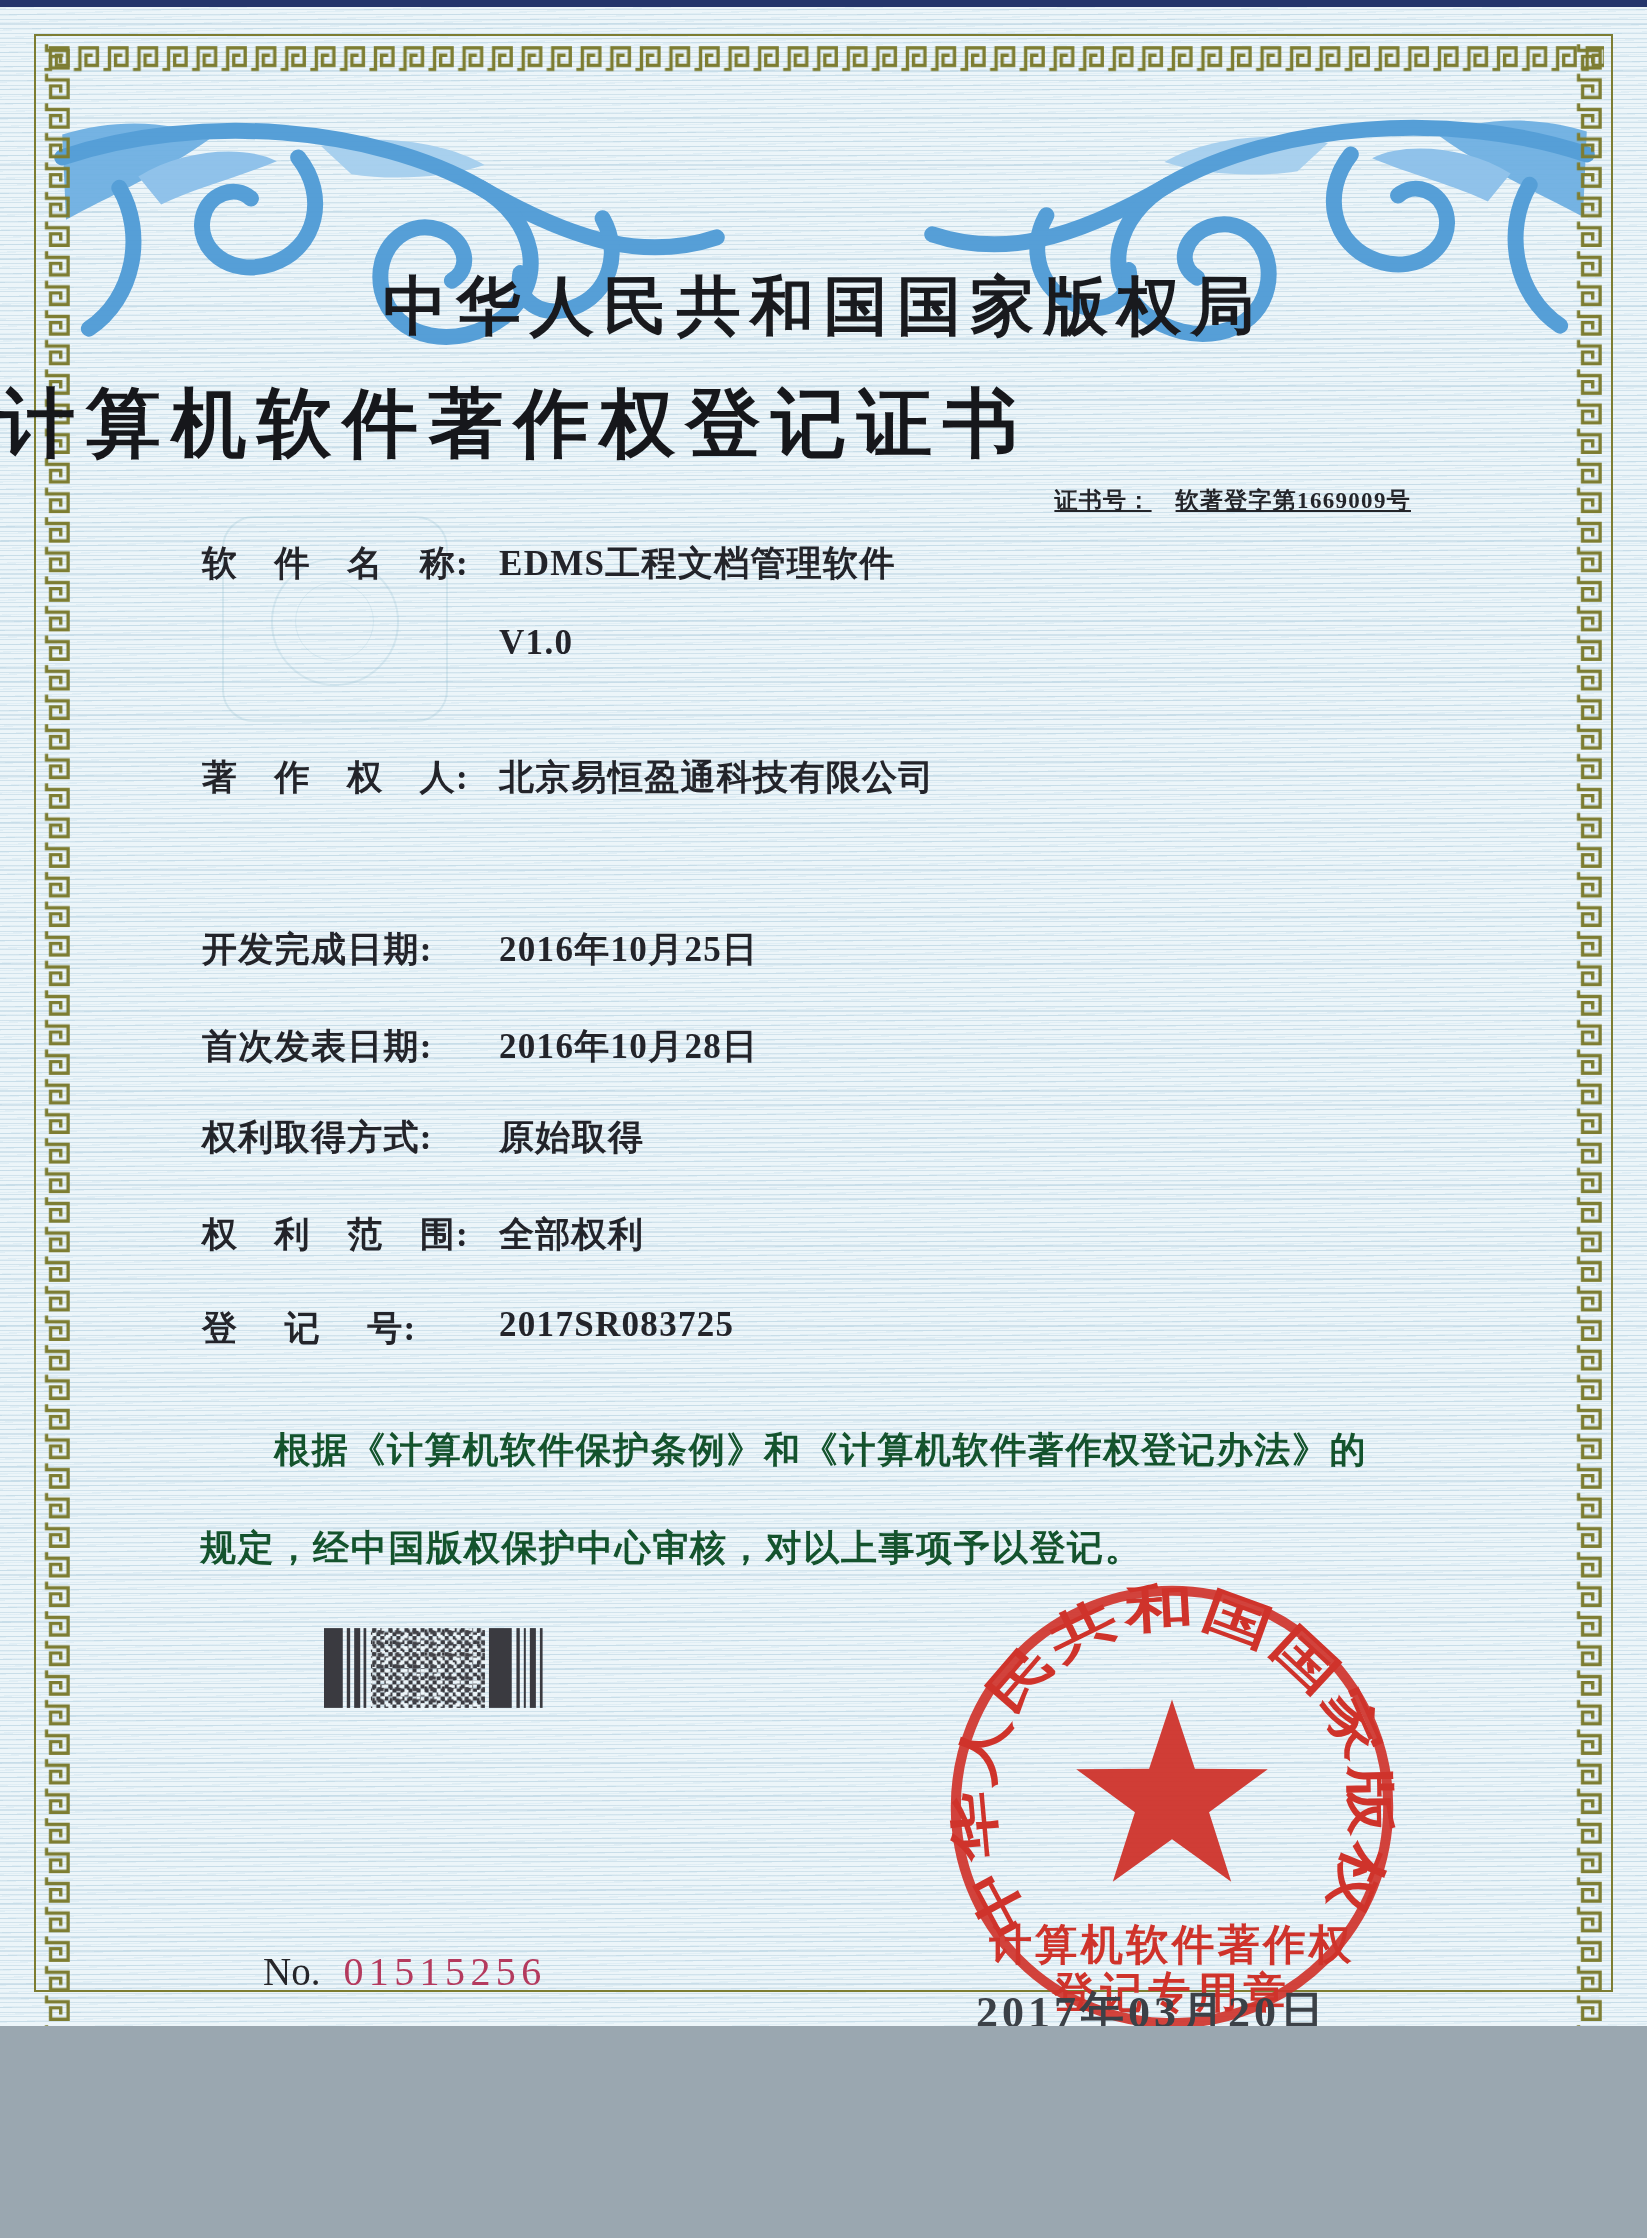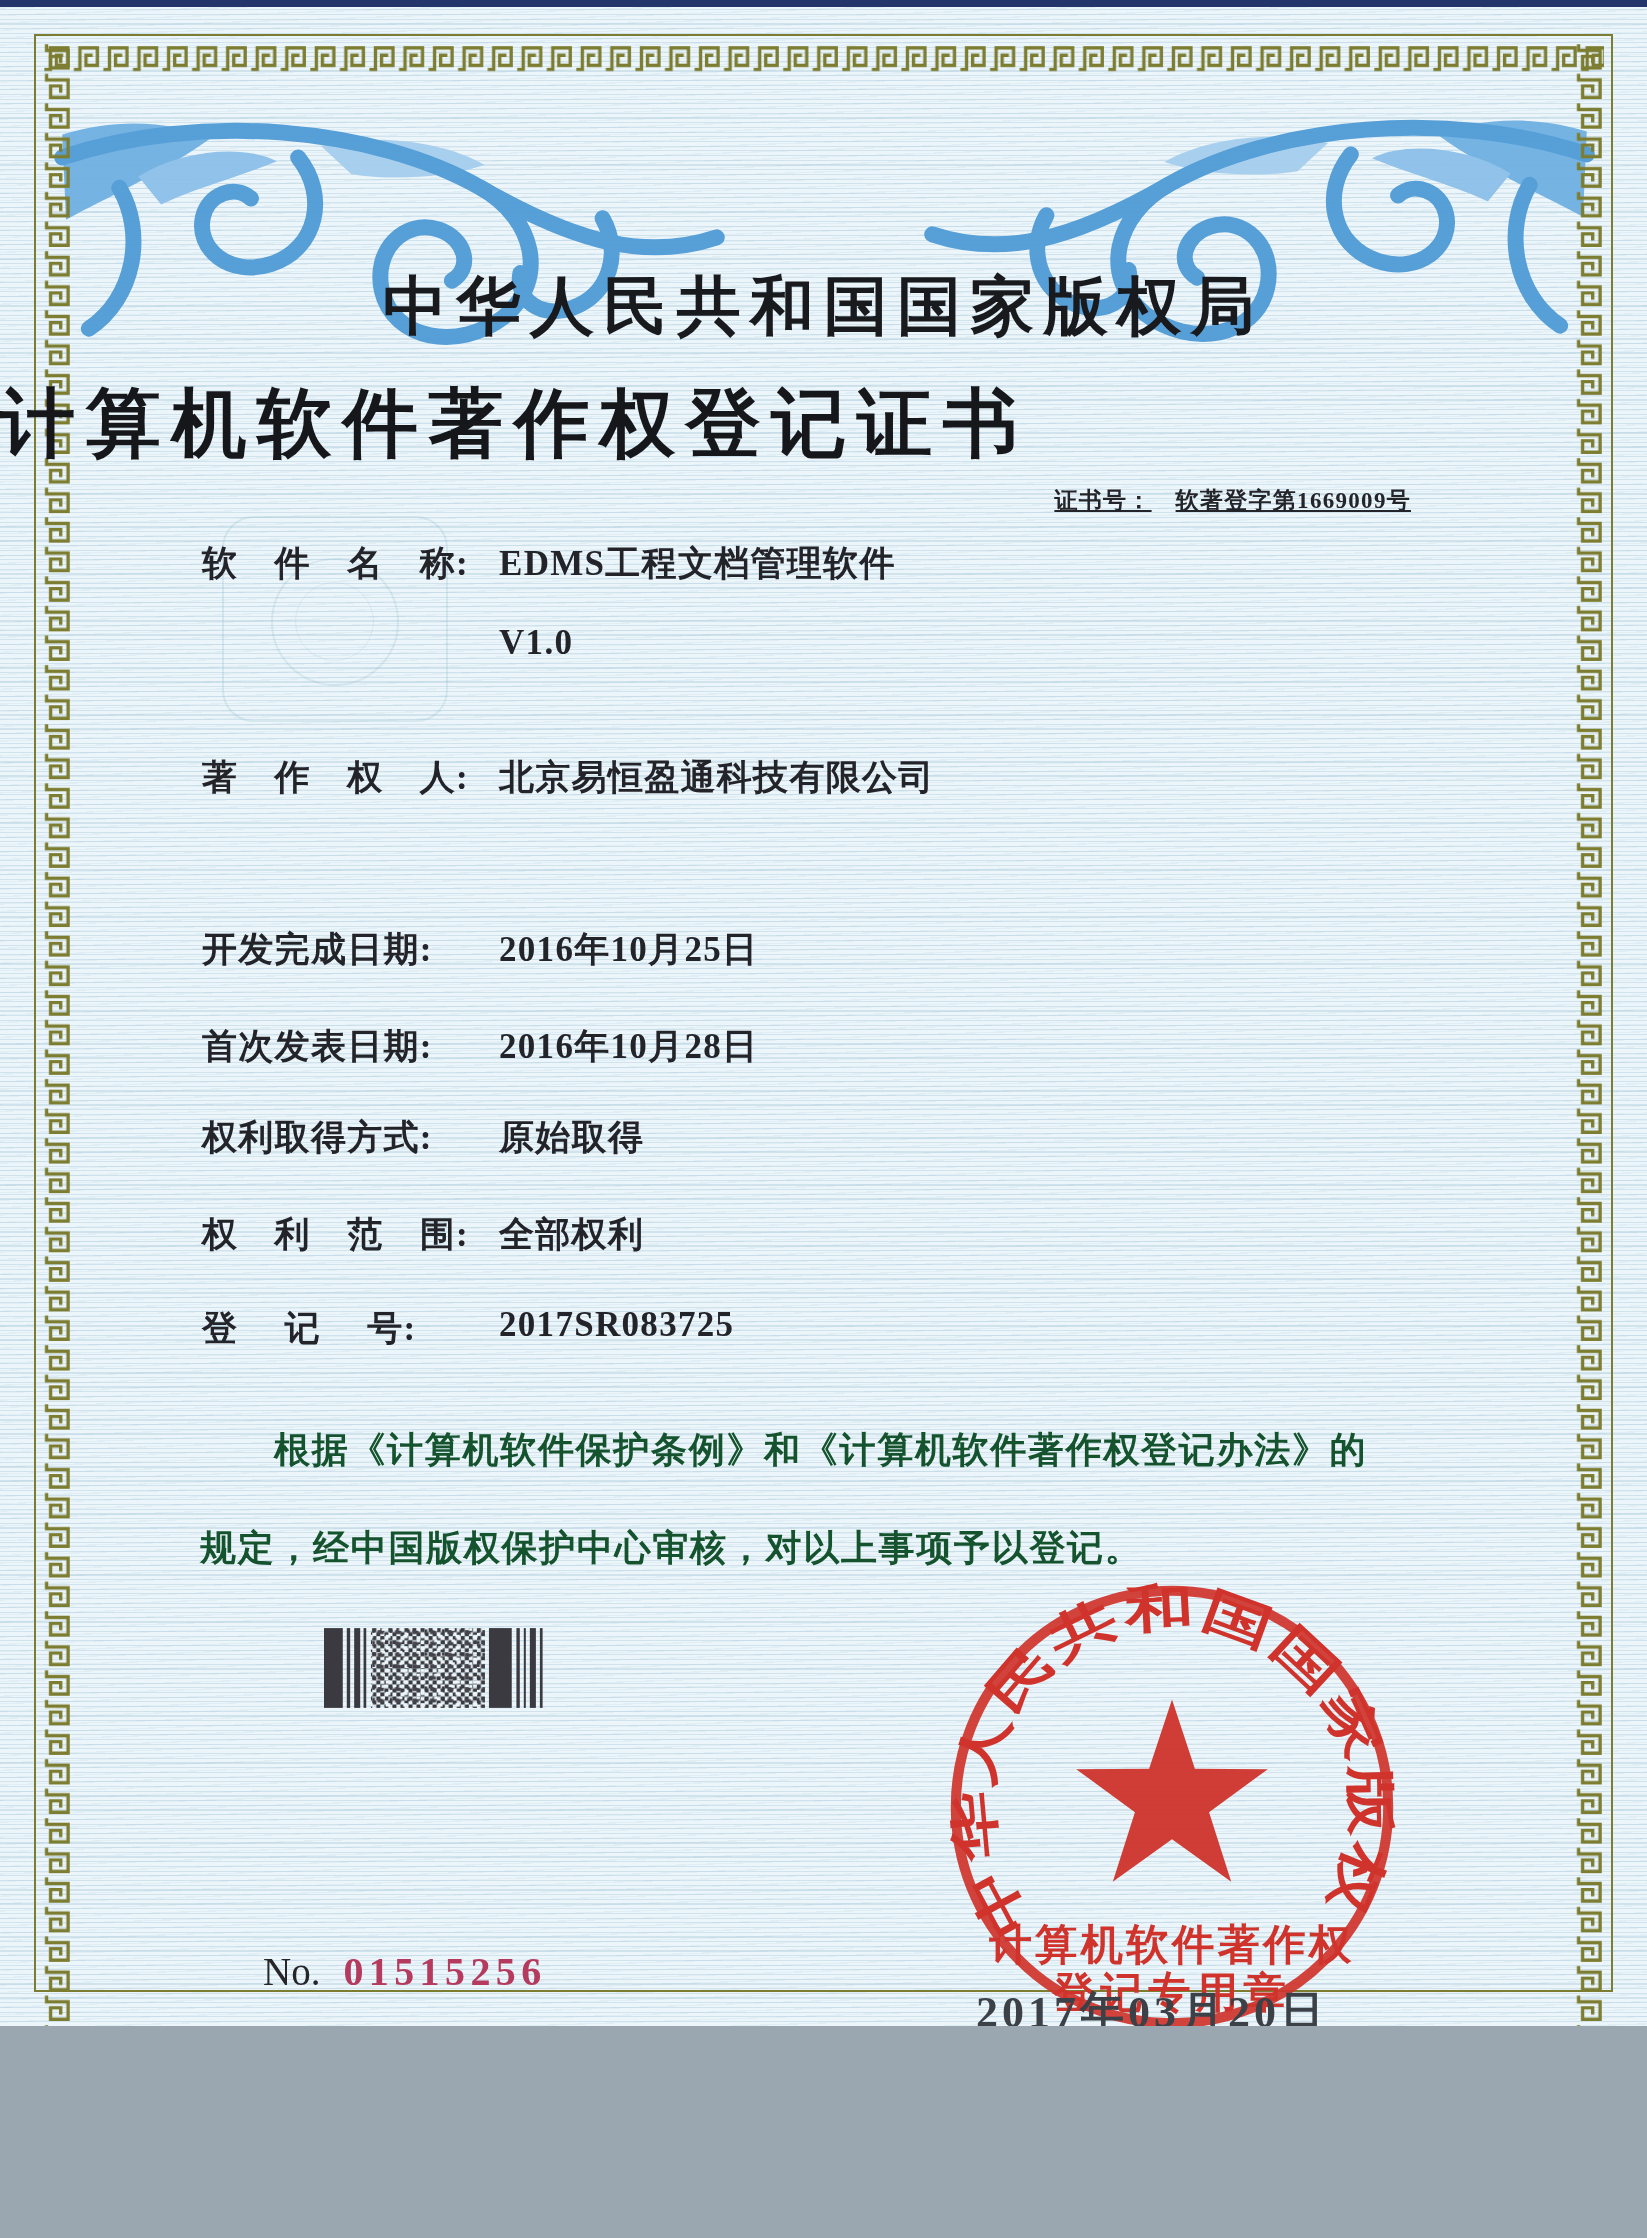--- a/index.html
+++ b/index.html
@@ -53,21 +53,21 @@
   .para2{left:200px;top:1524px;text-align:center;}
 
   .barcode{position:absolute;left:324px;top:1628px;}
 
   .seal{position:absolute;left:937px;top:1572px;}
   .sealdate{position:absolute;left:976px;top:1983px;font-size:44px;font-weight:700;
     color:#3c4147;letter-spacing:4px;white-space:nowrap;}
 
   .serial{position:absolute;left:263px;top:1948px;white-space:nowrap;}
   .serial .no{font-size:39px;color:#26262a;font-weight:500;}
-  .serial .num{font-size:40px;color:#b43a5e;letter-spacing:5.4px;font-weight:700;margin-left:23px;}
+  .serial .num{font-size:40px;color:#b43a5e;letter-spacing:5.4px;font-weight:400;margin-left:23px;}
 </style>
 </head>
 <body>
 
 <div class="page">
   <div class="waves"></div>
   <div class="topstrip"></div>
 
   <svg width="0" height="0" style="position:absolute" aria-hidden="true">
     <defs>

